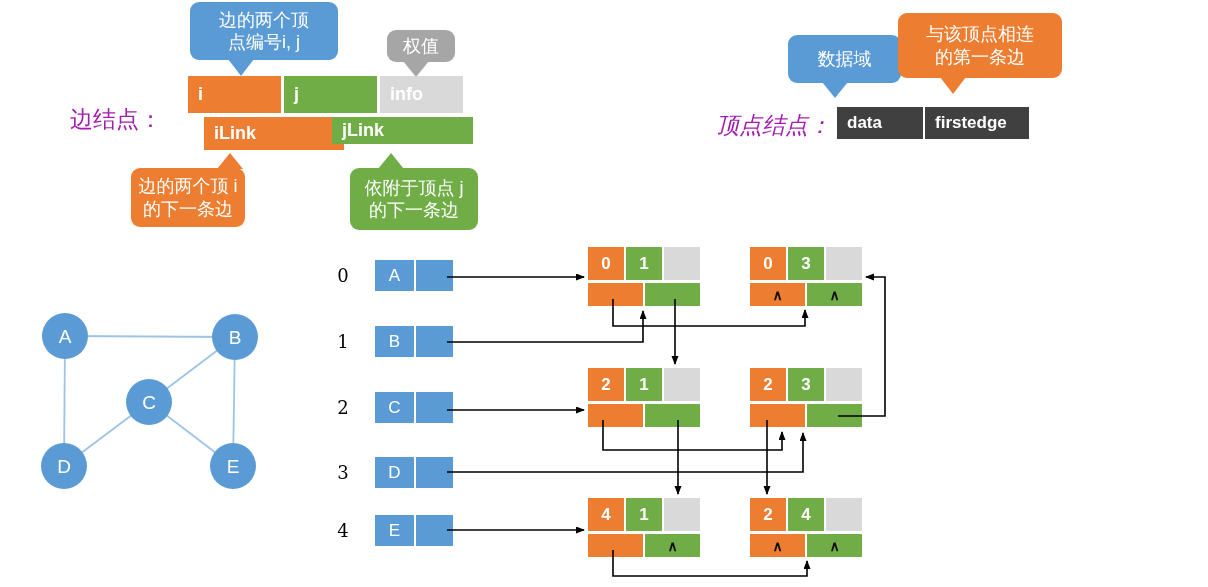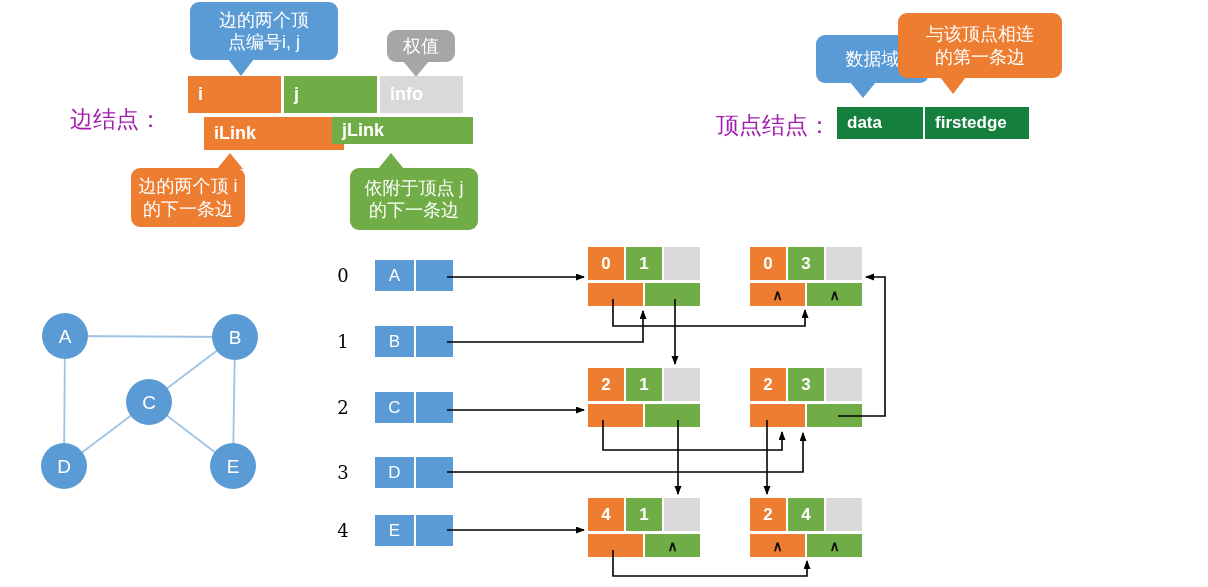--- a/index.html
+++ b/index.html
@@ -15,21 +15,21 @@
   .co-gray{background:#A6A6A6;}
   .tail{position:absolute;width:0;height:0;border-style:solid;}
   .tail-down{border-left:13px solid transparent;border-right:13px solid transparent;border-bottom:none;}
   .tail-up{border-left:13px solid transparent;border-right:13px solid transparent;border-top:none;}
   
   .sec-title{position:absolute;color:#a21caf;font-size:23px;}
   
   .scell{position:absolute;color:#fff;font-weight:bold;font-size:18px;
          display:flex;align-items:center;padding-left:10px;box-sizing:border-box;}
   .fill-or{background:#ED7D31;} .fill-gr{background:#70AD47;}
-  .fill-gy{background:#D9D9D9;} .fill-bl{background:#15803d;}
+  .fill-gy{background:#D9D9D9;} .fill-bl{background:#404040;}
   
   .vrow{position:absolute;left:330px;width:125px;height:31px;}
   .vidx{position:absolute;left:0;top:0;width:26px;height:31px;color:#000;
         font-family:"DejaVu Serif",serif;font-size:18px;display:flex;align-items:center;justify-content:center;}
   .vcell{position:absolute;top:0;height:31px;background:#5B9BD5;color:#fff;font-size:17px;
          display:flex;align-items:center;justify-content:center;}
   
   .enode{position:absolute;width:112px;height:59px;}
   .ec{position:absolute;display:flex;align-items:center;justify-content:center;box-sizing:border-box;}
   .t1{left:0;top:0;width:36px;height:33px;}
@@ -74,32 +74,32 @@
     <div>的下一条边</div>
     <div class="tail tail-up" style="left:86px;top:-15px;border-bottom:16px solid #ED7D31;"></div>
   </div>
 
   <div class="callout co-green" style="left:350px;top:168px;width:128px;height:62px;">
     <div>依附于顶点 j</div>
     <div>的下一条边</div>
     <div class="tail tail-up" style="left:28px;top:-15px;border-bottom:16px solid #70AD47;"></div>
   </div>
 
-  <div class="callout co-blue" style="left:816px;top:35px;width:113px;height:48px;">
+  <div class="callout co-blue" style="left:788px;top:35px;width:113px;height:48px;">
     <div>数据域</div>
     <div class="tail tail-down" style="left:34px;bottom:-15px;border-top:16px solid #5B9BD5;"></div>
   </div>
 
   <div class="callout co-orange" style="left:898px;top:13px;width:164px;height:65px;">
     <div>与该顶点相连</div>
     <div>的第一条边</div>
     <div class="tail tail-down" style="left:42px;bottom:-16px;border-top:17px solid #ED7D31;"></div>
   </div>
 
-  <div class="sec-title" style="left:716px;top:110px;">顶点结点：</div>
+  <div class="sec-title" style="left:716px;top:110px;font-style:italic;">顶点结点：</div>
 
   <div class="scell fill-bl" style="left:837px;top:107px;width:86px;height:32px;font-size:17px;">data</div>
   <div class="scell fill-bl" style="left:925px;top:107px;width:104px;height:32px;font-size:17px;">firstedge</div>
 
   <div class="vrow" style="top:260px;">
     <div class="vidx">0</div>
     <div class="vcell" style="left:45px;width:39px;">A</div>
     <div class="vcell" style="left:86px;width:37px;"></div>
   </div>
   <div class="vrow" style="top:326px;">

